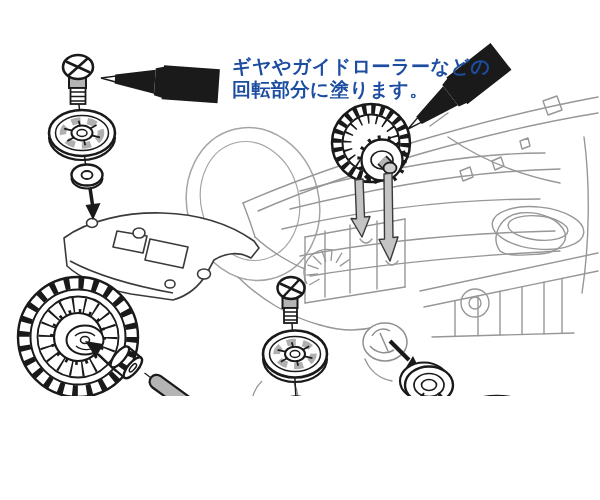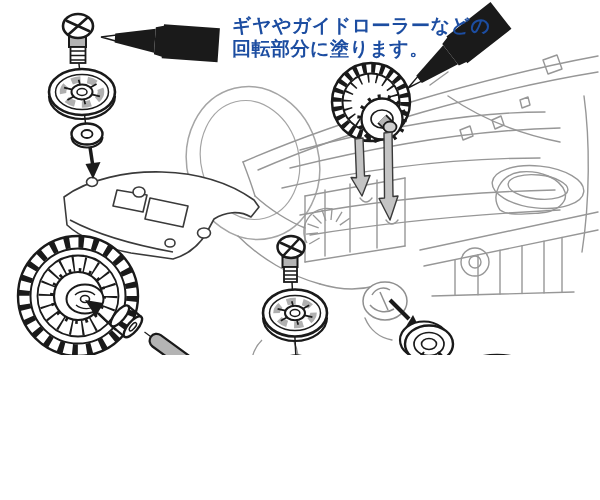--- a/index.html
+++ b/index.html
@@ -1,17 +1,17 @@
 <!DOCTYPE html>
 <html><head>
 <meta charset="utf-8">
 <style>
   html,body{margin:0;padding:0;background:#fff;}
   .stage{position:relative;width:600px;height:355px;background:#ffffff;overflow:hidden;
-         font-family:"Liberation Sans","DejaVu Sans",sans-serif;}
+         font-family:"Liberation Sans","DejaVu Sans",sans-serif;margin-top:41px;}
   svg{position:absolute;left:0;top:0;}
   svg text{font-family:"Liberation Sans","DejaVu Sans",sans-serif;font-weight:bold;letter-spacing:.5px;}
 </style>
 </head>
 <body>
 
 <div class="stage">
 <svg width="600" height="500" viewBox="0 0 600 500">
 
   <defs>

